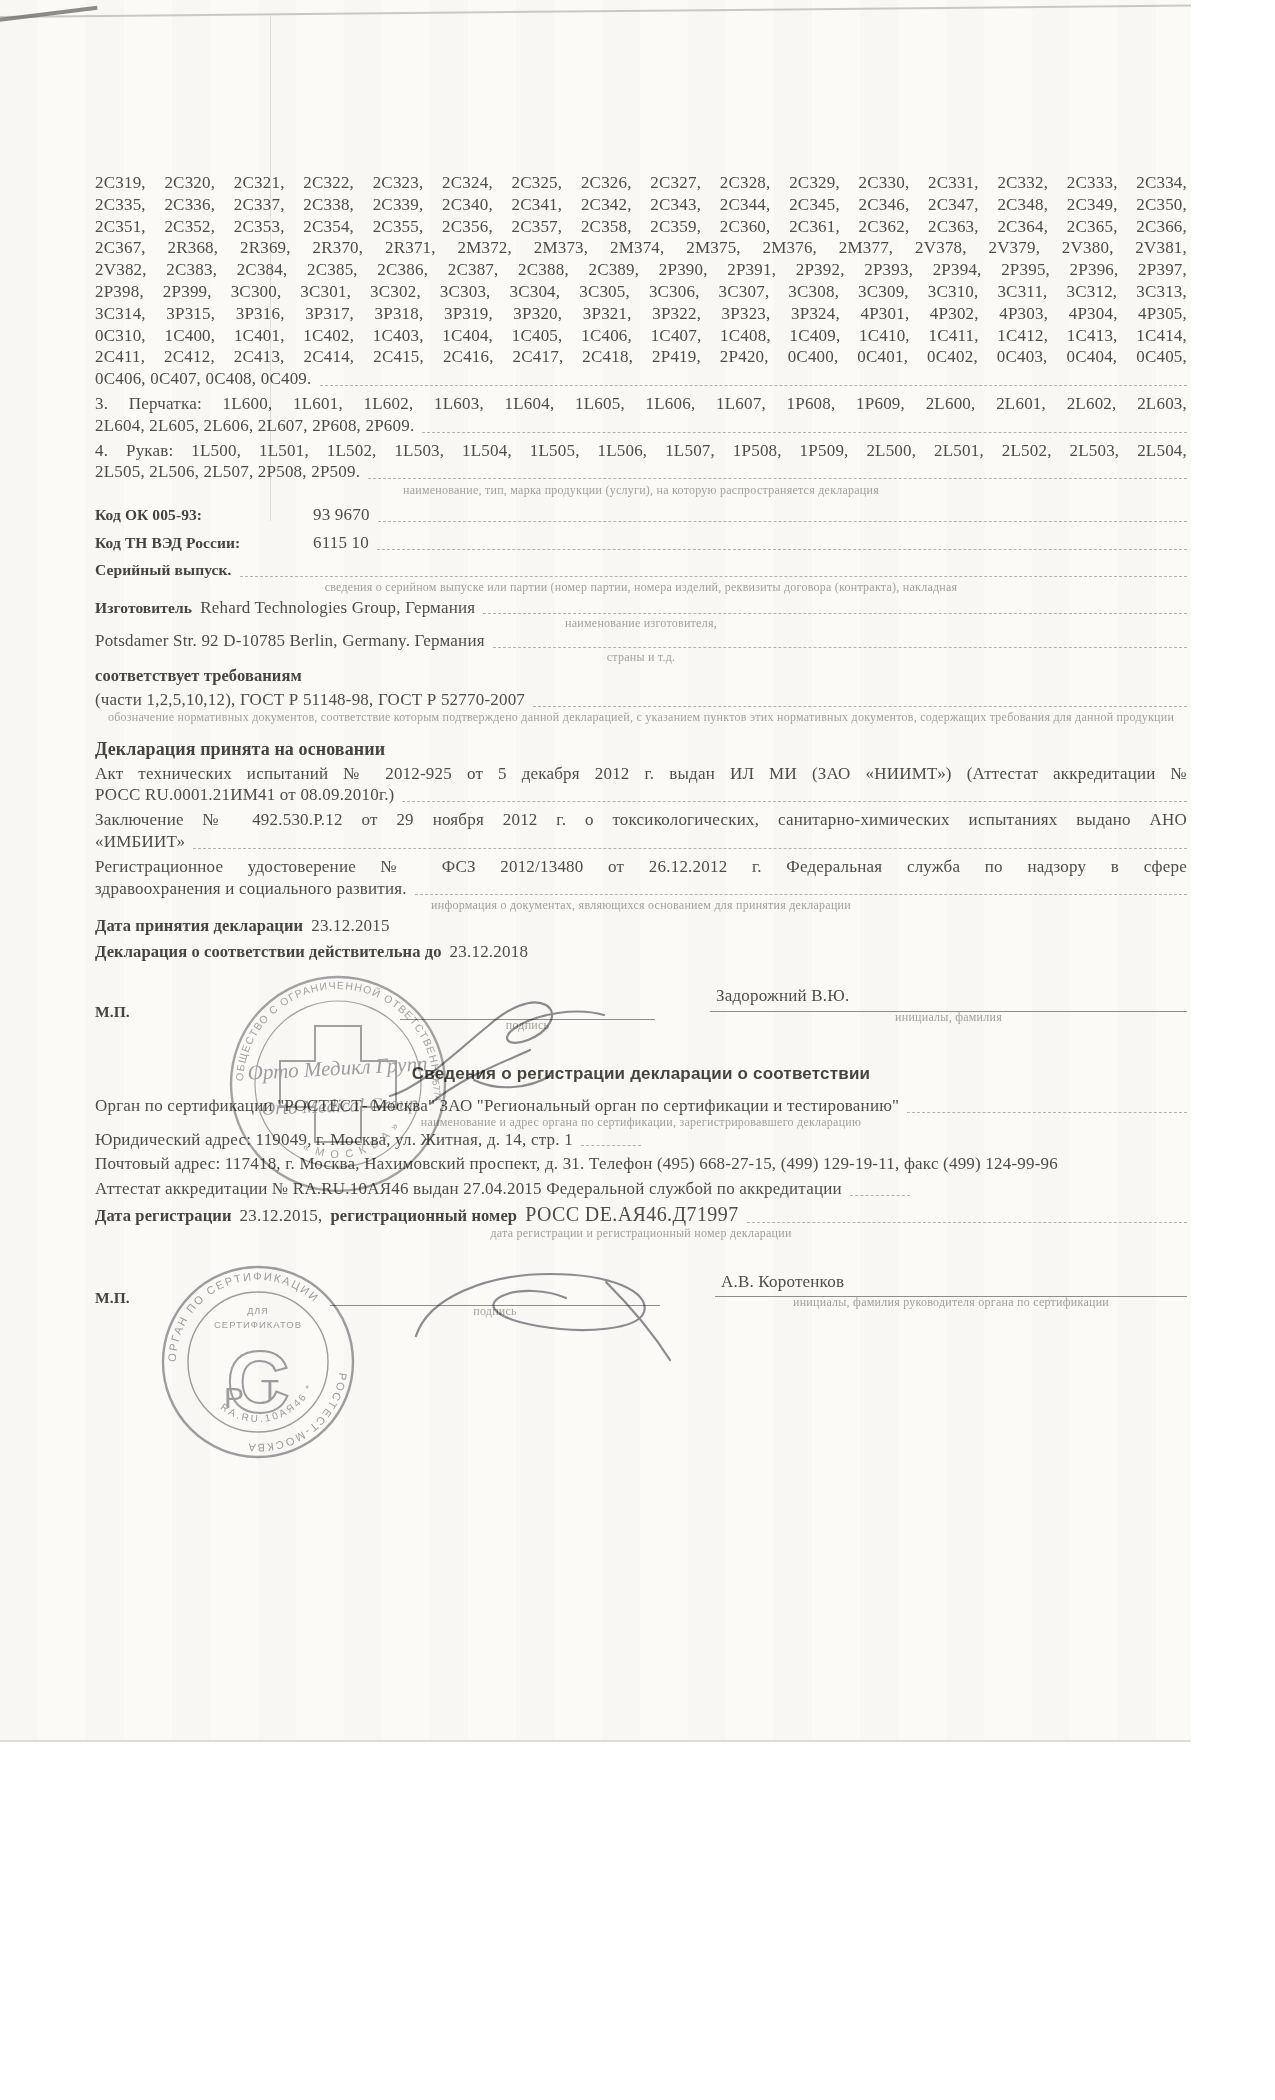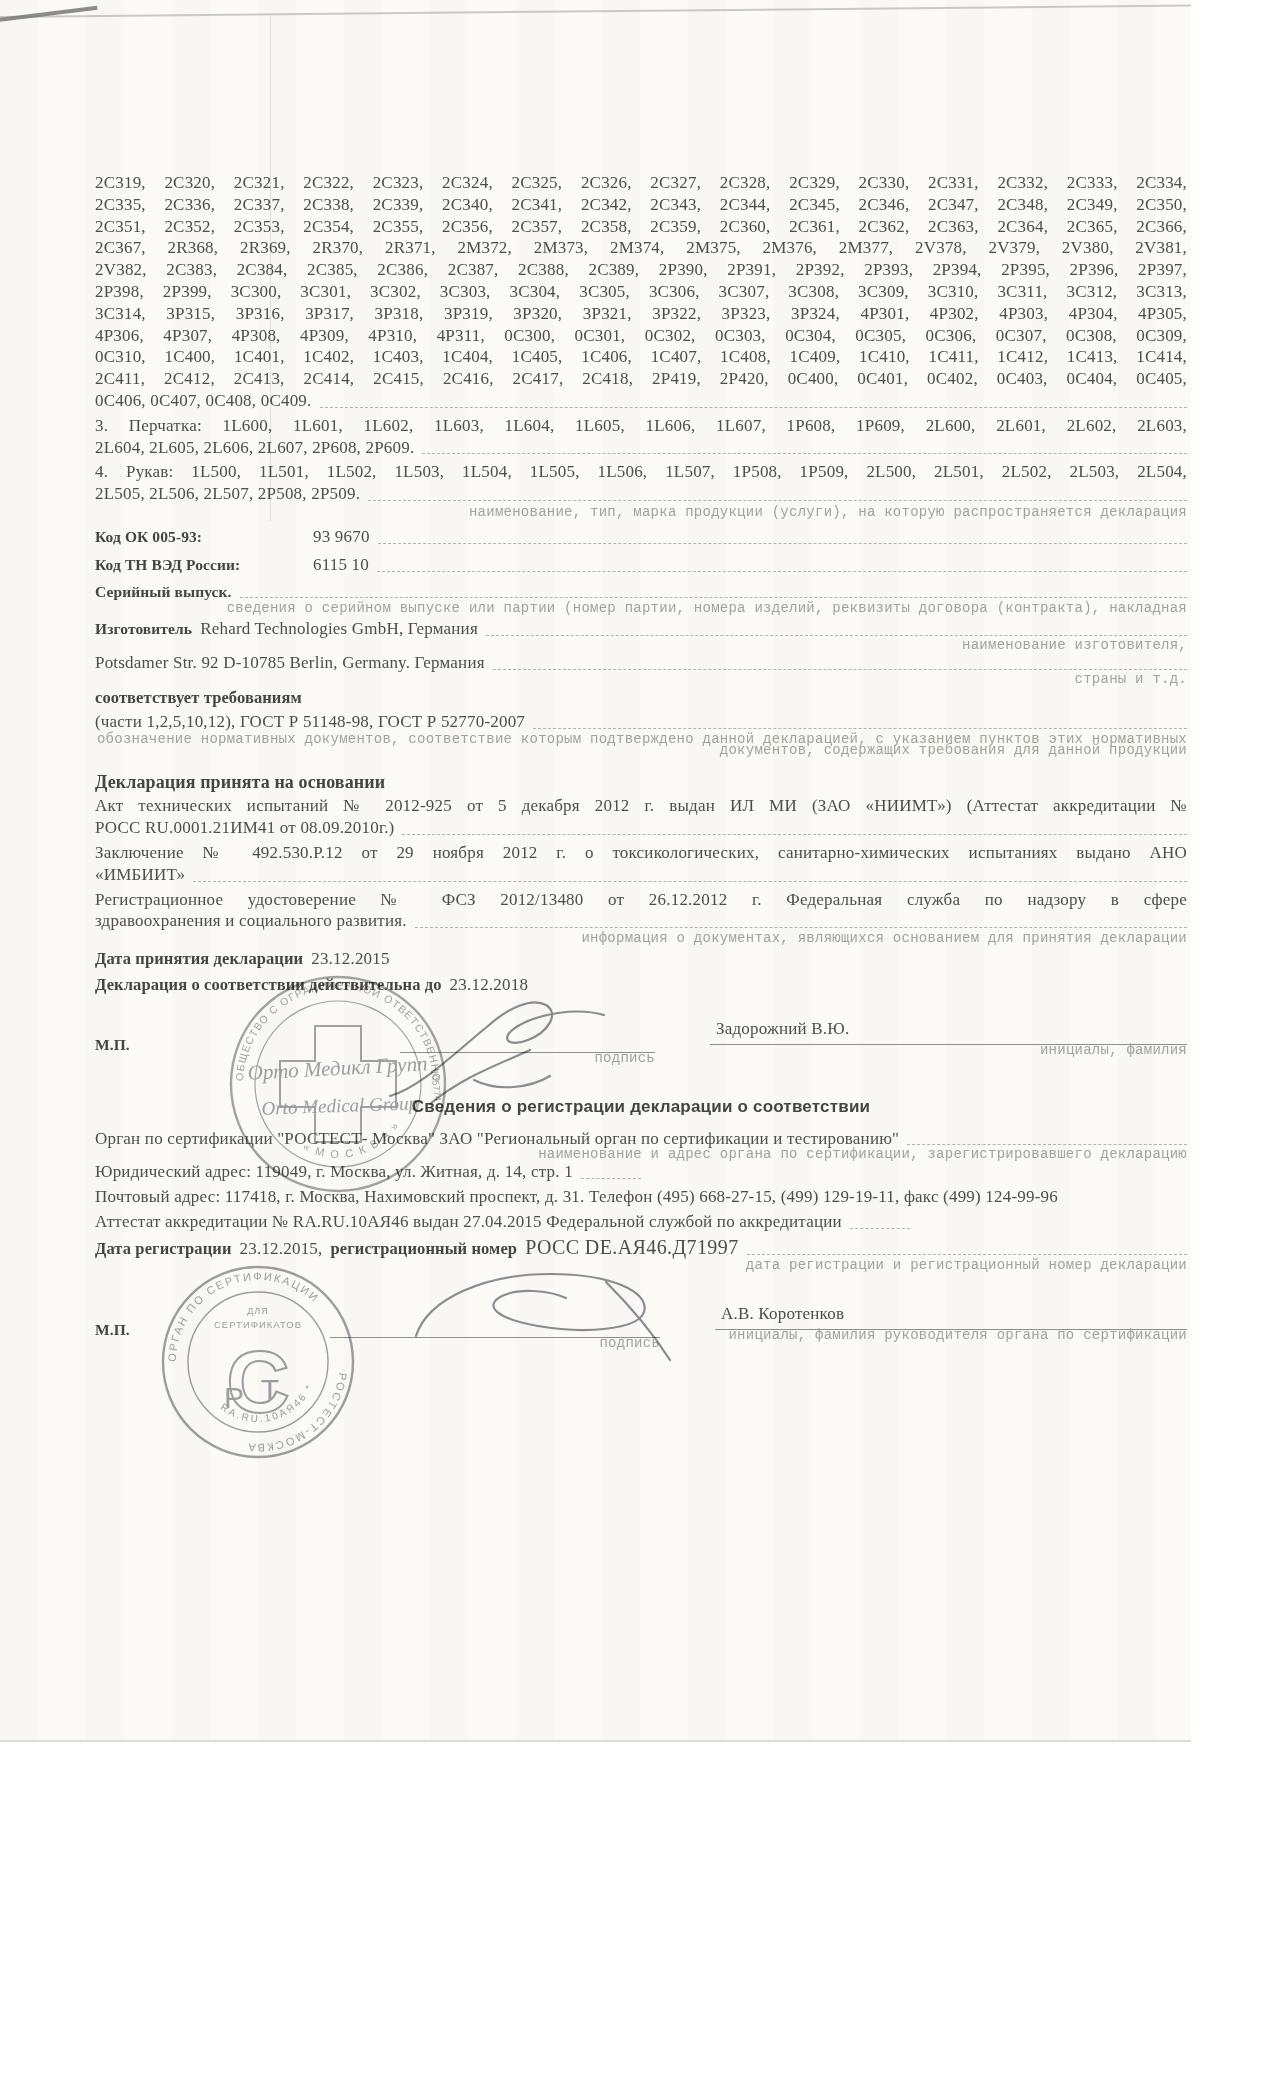--- a/index.html
+++ b/index.html
@@ -22,21 +22,21 @@
     position:absolute; left:95px; top:172px; width:1092px;
     color:#4e4d47; font-size:17px; line-height:21.8px; letter-spacing:.2px;
   }
   .jline { text-align:justify; text-align-last:justify; }
   .lastline { display:flex; align-items:baseline; }
   .fill { flex:1 1 auto; min-width:30px; border-bottom:1.6px dashed #a9a8a0; align-self:flex-end; margin:0 0 4px 8px; opacity:.85; }
   .fill.short { flex:0 0 60px; }
   .row { display:flex; align-items:baseline; }
   .blabel { font-family:Liberation Serif, serif; font-weight:700; font-size:15.5px; color:#454540; letter-spacing:.1px; }
   .gap8 { margin-left:8px; }
-  .ann { font-family:Liberation Mono, monospace; font-size:14px; line-height:11px; color:#a3a19a; text-align:right; letter-spacing:.25px; }
+  .ann { font-family:Liberation Serif, serif; font-size:12px; line-height:11px; color:#a3a19a; text-align:center; letter-spacing:.25px; }
   .heading-c { font-family:"Liberation Sans", sans-serif; font-weight:700; font-size:17px; color:#454540; text-align:center; }
   .serif-lg { font-size:20px; letter-spacing:.4px; }
   .sigline { border-bottom:1.6px solid #8f8e88; height:0; }
   .sig-row { display:flex; align-items:flex-start; }
   .mp { padding-top:16px; }
   .stamp { position:absolute; opacity:.78; mix-blend-mode:multiply; }
   .signature { position:absolute; opacity:.85; mix-blend-mode:multiply; }
   svg text { font-family:"Liberation Sans", sans-serif; }
   svg .script { font-family:"Liberation Serif", serif; font-style:italic; }
 </style>
@@ -53,21 +53,20 @@
   <div class="content">
 
     <div>
       <div class="jline">2C319, 2C320, 2C321, 2C322, 2C323, 2C324, 2C325, 2C326, 2C327, 2C328, 2C329, 2C330, 2C331, 2C332, 2C333, 2C334,</div>
       <div class="jline">2C335, 2C336, 2C337, 2C338, 2C339, 2C340, 2C341, 2C342, 2C343, 2C344, 2C345, 2C346, 2C347, 2C348, 2C349, 2C350,</div>
       <div class="jline">2C351, 2C352, 2C353, 2C354, 2C355, 2C356, 2C357, 2C358, 2C359, 2C360, 2C361, 2C362, 2C363, 2C364, 2C365, 2C366,</div>
       <div class="jline">2C367, 2R368, 2R369, 2R370, 2R371, 2M372, 2M373, 2M374, 2M375, 2M376, 2M377, 2V378, 2V379, 2V380, 2V381,</div>
       <div class="jline">2V382, 2C383, 2C384, 2C385, 2C386, 2C387, 2C388, 2C389, 2P390, 2P391, 2P392, 2P393, 2P394, 2P395, 2P396, 2P397,</div>
       <div class="jline">2P398, 2P399, 3C300, 3C301, 3C302, 3C303, 3C304, 3C305, 3C306, 3C307, 3C308, 3C309, 3C310, 3C311, 3C312, 3C313,</div>
       <div class="jline">3C314, 3P315, 3P316, 3P317, 3P318, 3P319, 3P320, 3P321, 3P322, 3P323, 3P324, 4P301, 4P302, 4P303, 4P304, 4P305,</div>
-      <div class="jline">4P306, 4P307, 4P308, 4P309, 4P310, 4P311, 0C300, 0C301, 0C302, 0C303, 0C304, 0C305, 0C306, 0C307, 0C308, 0C309,</div>
       <div class="jline">0C310, 1C400, 1C401, 1C402, 1C403, 1C404, 1C405, 1C406, 1C407, 1C408, 1C409, 1C410, 1C411, 1C412, 1C413, 1C414,</div>
       <div class="jline">2C411, 2C412, 2C413, 2C414, 2C415, 2C416, 2C417, 2C418, 2P419, 2P420, 0C400, 0C401, 0C402, 0C403, 0C404, 0C405,</div>
       <div class="lastline">
           <span>0C406, 0C407, 0C408, 0C409.</span>
           <span class="fill"></span>
         </div>
     </div>
 
     <div style="margin-top:3px">
       <div class="jline">3. Перчатка: 1L600, 1L601, 1L602, 1L603, 1L604, 1L605, 1L606, 1L607, 1P608, 1P609, 2L600, 2L601, 2L602, 2L603,</div>
@@ -98,21 +97,21 @@
       <span class="fill"></span>
     </div>
     <div class="row" style="margin-top:5px">
       <span class="blabel">Серийный выпуск.</span>
       <span class="fill"></span>
     </div>
     <div class="ann" style="margin-top:1px">сведения о серийном выпуске или партии (номер партии, номера изделий, реквизиты договора (контракта), накладная</div>
 
     <div class="row" style="margin-top:4px">
       <span class="blabel">Изготовитель</span>
-      <span class="gap8">Rehard Technologies GmbH, Германия</span>
+      <span class="gap8">Rehard Technologies Group, Германия</span>
       <span class="fill"></span>
     </div>
     <div class="ann" style="margin-top:0">наименование изготовителя,</div>
     <div class="row" style="margin-top:1px">
       <span>Potsdamer Str. 92 D-10785 Berlin, Germany. Германия</span>
       <span class="fill"></span>
     </div>
     <div class="ann" style="margin-top:0">страны и т.д.</div>
 
     <div class="blabel" style="margin-top:2px; font-size:16.5px">соответствует требованиям</div>

